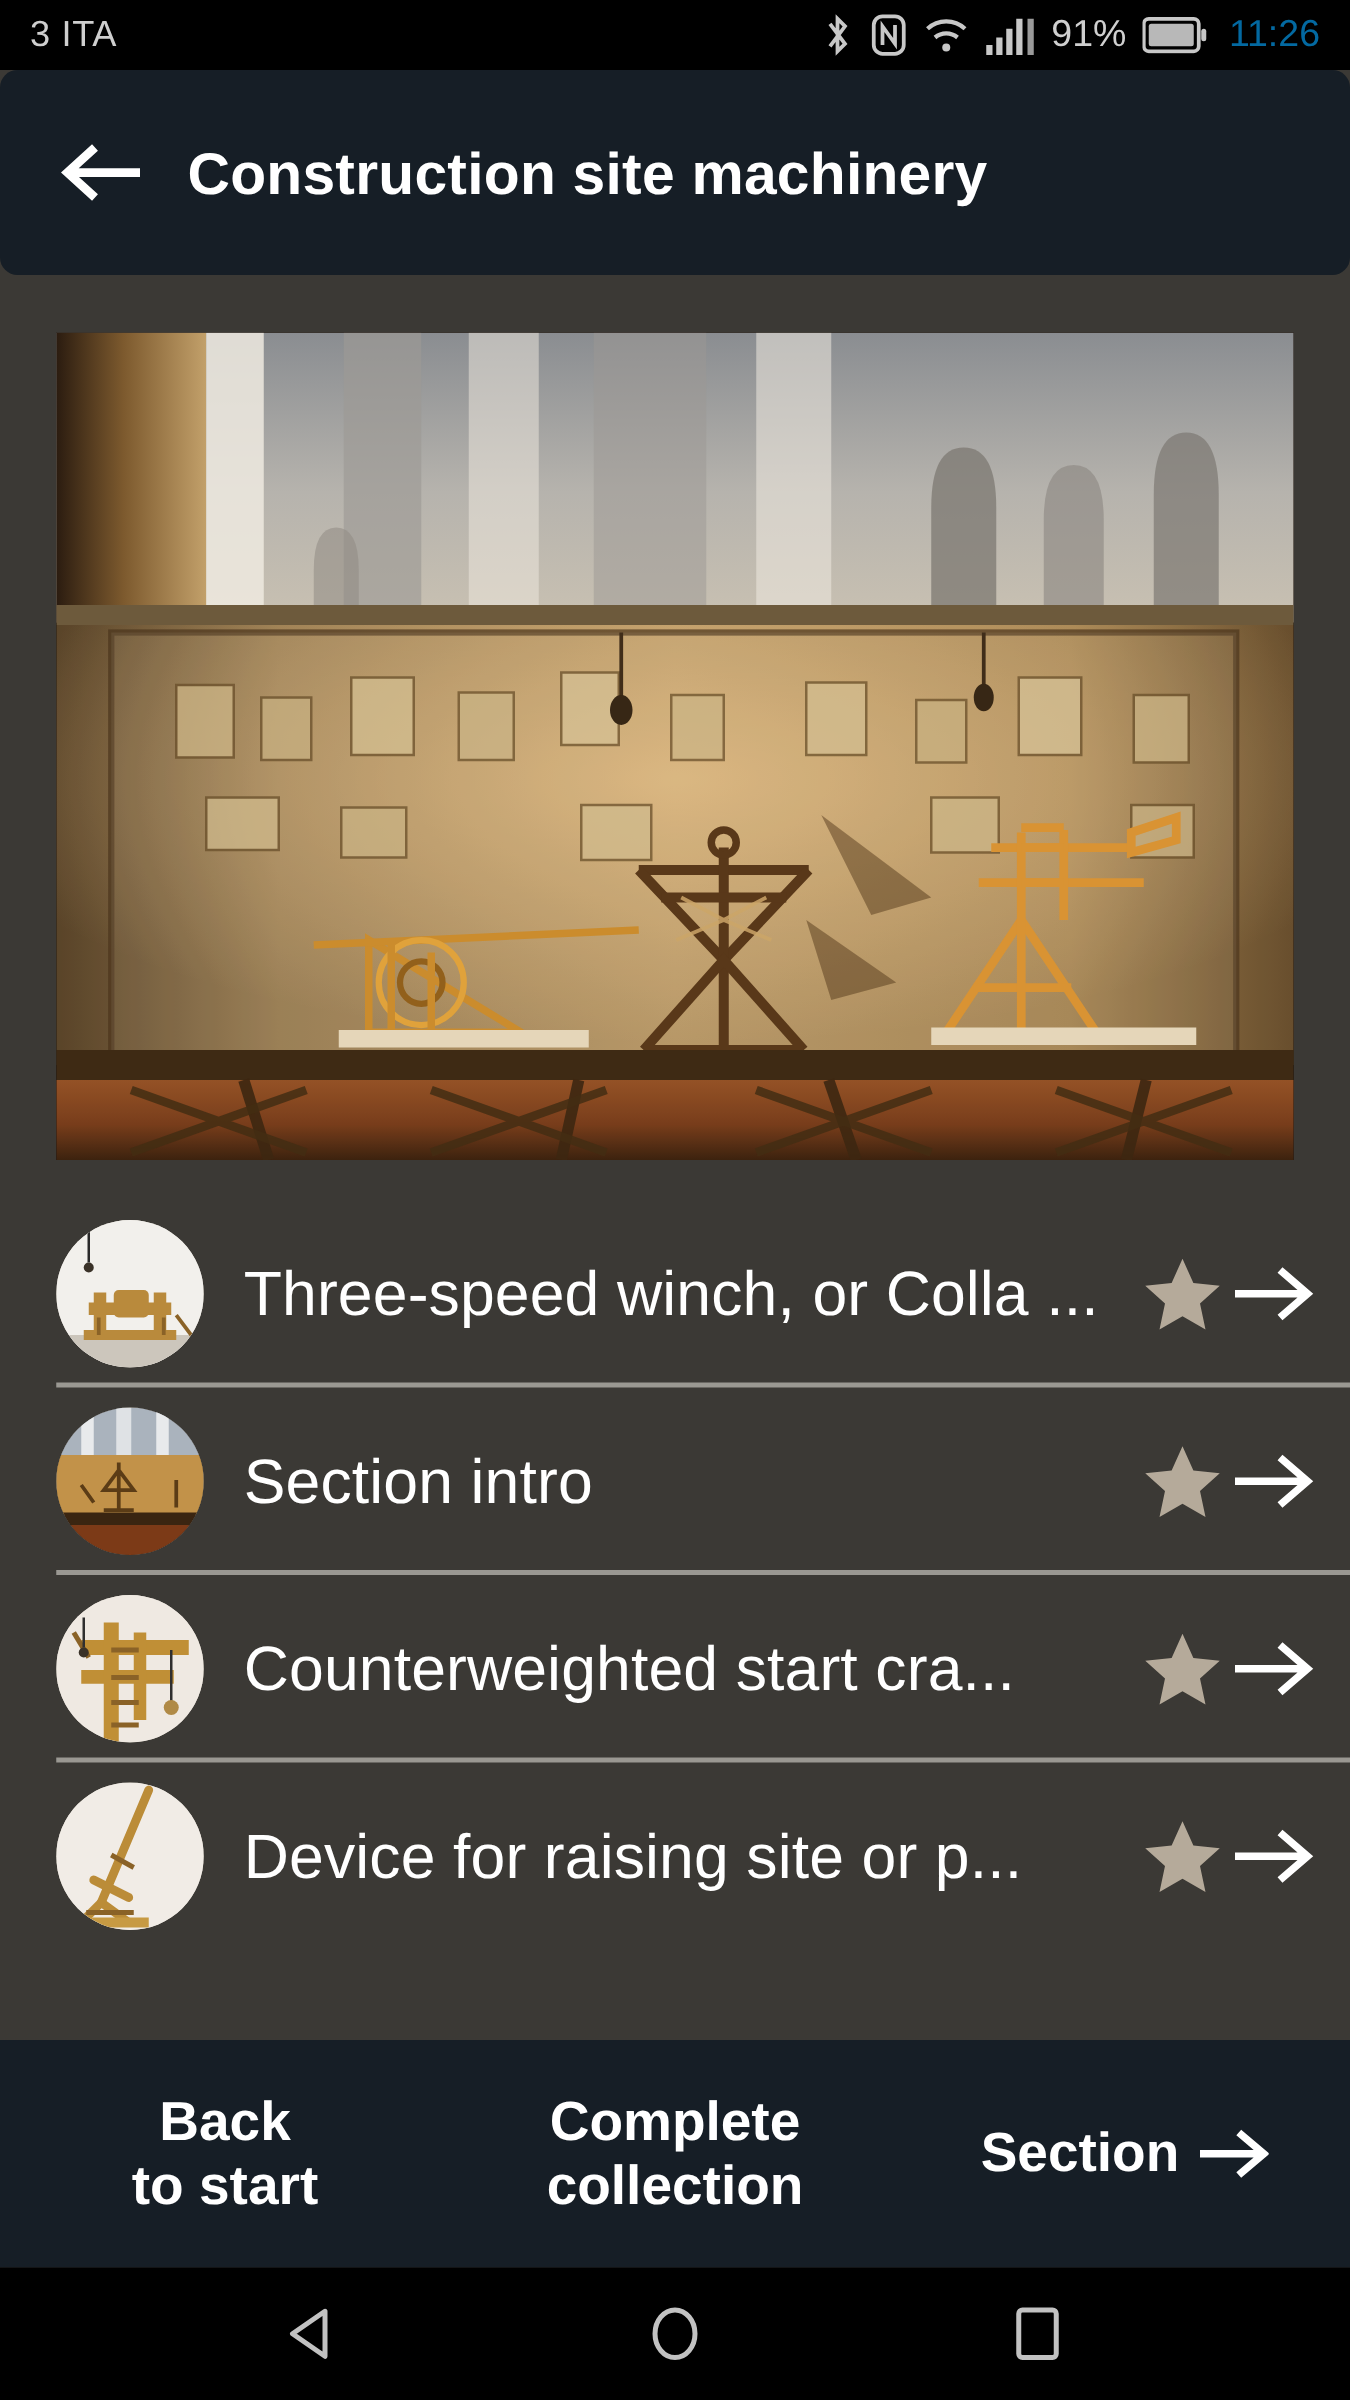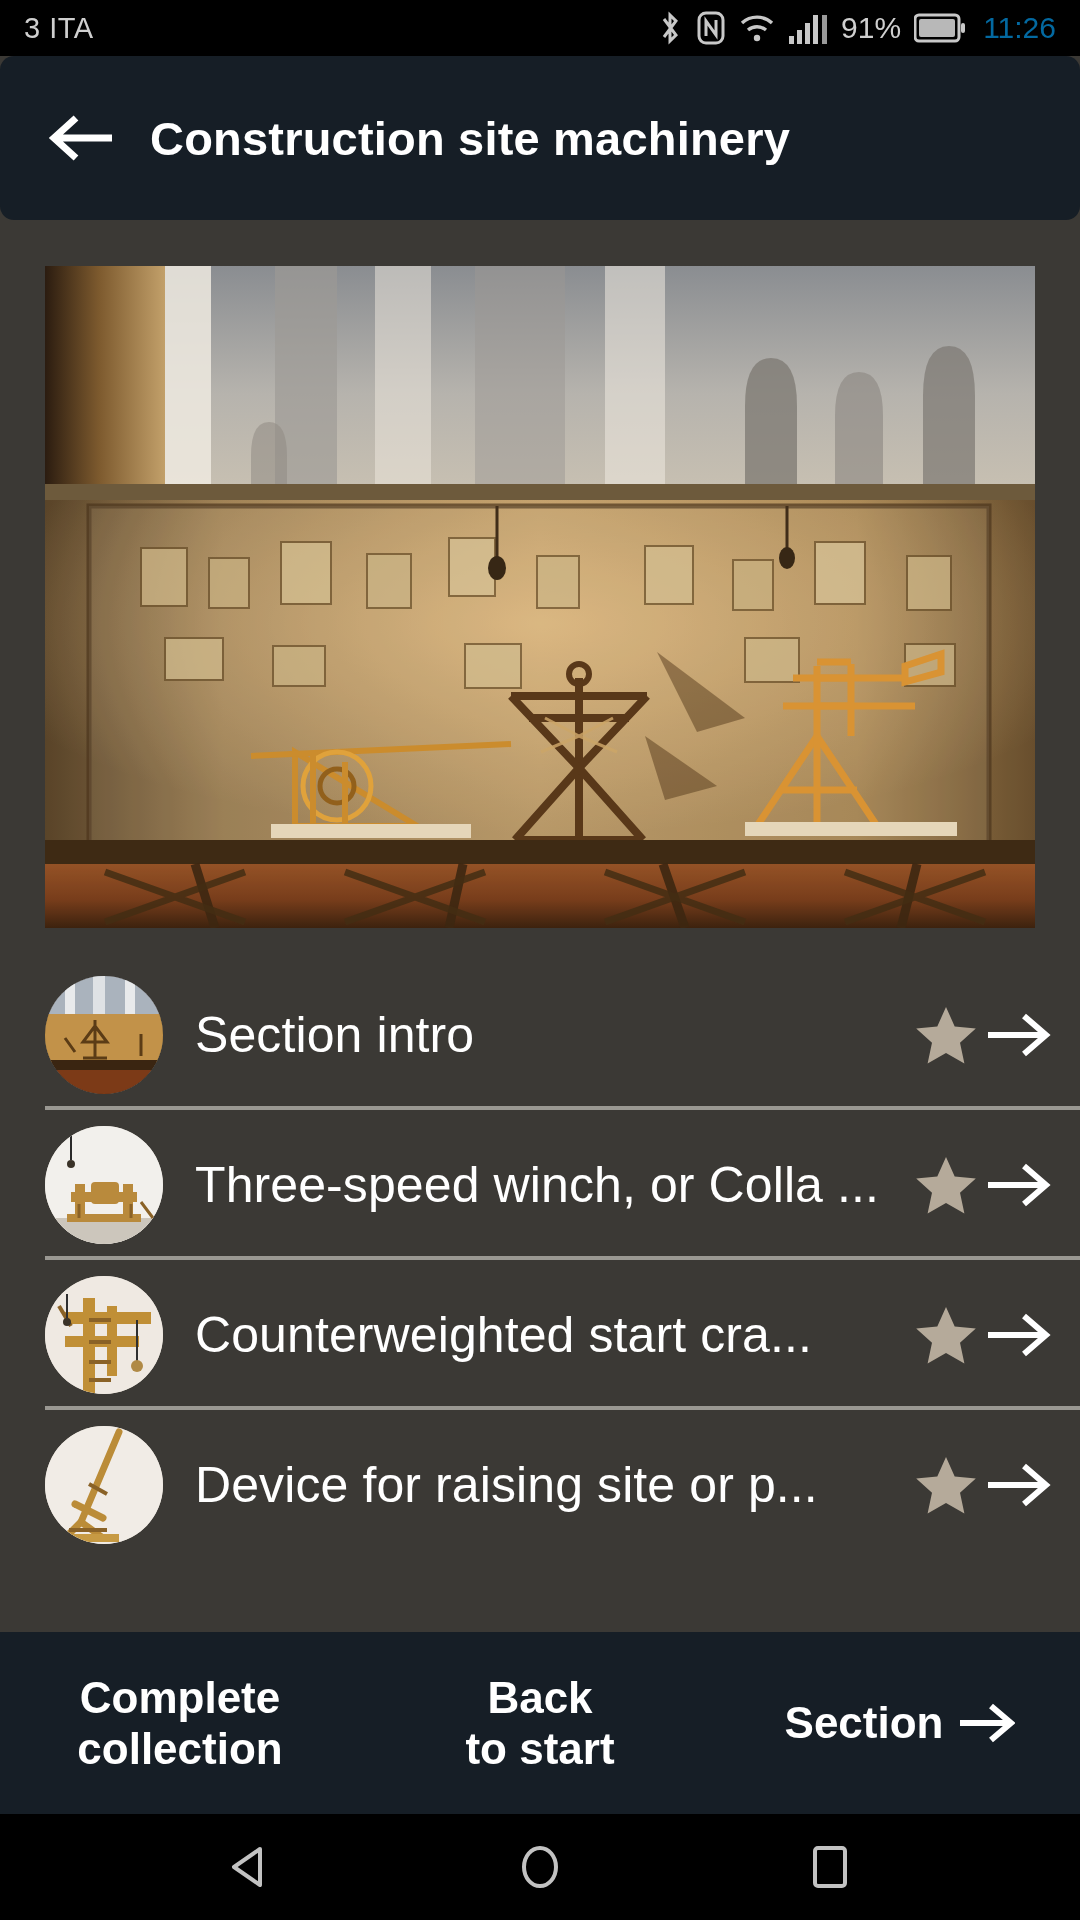--- a/index.html
+++ b/index.html
@@ -286,20 +286,53 @@
 
         <rect x="0" y="234" width="990" height="428" fill="#e09a3a" opacity="0.10"></rect>
       </svg>
     </div>
 
     <div class="list">
 
       <div class="row">
         <div class="thumb">
           <svg viewBox="0 0 118 118">
+            <rect width="118" height="118" fill="#f2f0ec"></rect>
+            <rect x="0" y="92" width="118" height="26" fill="#ccc6bc"></rect>
+            <g stroke="#2a2a2a" stroke-width="2">
+              <path d="M26 6 L26 34"></path>
+            </g>
+            <circle cx="26" cy="38" r="4" fill="#3a3228"></circle>
+            <g fill="#b98a3c">
+              <rect x="26" y="66" width="66" height="10"></rect>
+              <rect x="30" y="58" width="10" height="34"></rect>
+              <rect x="78" y="58" width="10" height="34"></rect>
+              <rect x="46" y="56" width="28" height="22" rx="4"></rect>
+              <rect x="22" y="88" width="74" height="8"></rect>
+            </g>
+            <g stroke="#8a6227" stroke-width="3" fill="none">
+              <path d="M34 92 L34 78 M86 92 L86 78 M96 76 L108 92"></path>
+            </g>
+          </svg>
+        </div>
+        <div class="row-label">Three-speed winch, or Colla ...</div>
+        <div class="row-icons">
+          <svg width="64" height="62" viewBox="0 0 64 62">
+            <path d="M32 3 L40.7 22.4 L61.8 24.6 L46 38.8 L50.4 59.6 L32 49 L13.6 59.6 L18 38.8 L2.2 24.6 L23.3 22.4 Z" fill="#b5aa9a"></path>
+          </svg>
+          <svg width="68" height="56" viewBox="0 0 68 56">
+            <path d="M4 28 L60 28 M40 9 L62 28 L40 47" fill="none" stroke="#ffffff" stroke-width="6"></path>
+          </svg>
+        </div>
+        <div class="divider"></div>
+      </div>
+
+      <div class="row">
+        <div class="thumb">
+          <svg viewBox="0 0 118 118">
             <rect width="118" height="118" fill="#1d140c"></rect>
             <rect x="0" y="0" width="118" height="38" fill="#aab3bd"></rect>
             <rect x="20" y="0" width="10" height="38" fill="#e8eaec"></rect>
             <rect x="48" y="0" width="12" height="38" fill="#dfe2e5"></rect>
             <rect x="80" y="0" width="10" height="38" fill="#e8eaec"></rect>
             <rect x="0" y="38" width="118" height="48" fill="#a97f3c"></rect>
             <rect x="0" y="38" width="118" height="48" fill="#f0b860" opacity="0.35"></rect>
             <g stroke="#5b3c16" stroke-width="3" fill="none">
               <path d="M50 44 L50 82 M38 82 L62 82 M50 50 L38 66 L62 66 Z"></path>
               <path d="M20 62 L30 76 M96 58 L96 80"></path>
@@ -316,53 +349,20 @@
           <svg width="68" height="56" viewBox="0 0 68 56">
             <path d="M4 28 L60 28 M40 9 L62 28 L40 47" fill="none" stroke="#ffffff" stroke-width="6"></path>
           </svg>
         </div>
         <div class="divider"></div>
       </div>
 
       <div class="row">
         <div class="thumb">
           <svg viewBox="0 0 118 118">
-            <rect width="118" height="118" fill="#f2f0ec"></rect>
-            <rect x="0" y="92" width="118" height="26" fill="#ccc6bc"></rect>
-            <g stroke="#2a2a2a" stroke-width="2">
-              <path d="M26 6 L26 34"></path>
-            </g>
-            <circle cx="26" cy="38" r="4" fill="#3a3228"></circle>
-            <g fill="#b98a3c">
-              <rect x="26" y="66" width="66" height="10"></rect>
-              <rect x="30" y="58" width="10" height="34"></rect>
-              <rect x="78" y="58" width="10" height="34"></rect>
-              <rect x="46" y="56" width="28" height="22" rx="4"></rect>
-              <rect x="22" y="88" width="74" height="8"></rect>
-            </g>
-            <g stroke="#8a6227" stroke-width="3" fill="none">
-              <path d="M34 92 L34 78 M86 92 L86 78 M96 76 L108 92"></path>
-            </g>
-          </svg>
-        </div>
-        <div class="row-label">Three-speed winch, or Colla ...</div>
-        <div class="row-icons">
-          <svg width="64" height="62" viewBox="0 0 64 62">
-            <path d="M32 3 L40.7 22.4 L61.8 24.6 L46 38.8 L50.4 59.6 L32 49 L13.6 59.6 L18 38.8 L2.2 24.6 L23.3 22.4 Z" fill="#b5aa9a"></path>
-          </svg>
-          <svg width="68" height="56" viewBox="0 0 68 56">
-            <path d="M4 28 L60 28 M40 9 L62 28 L40 47" fill="none" stroke="#ffffff" stroke-width="6"></path>
-          </svg>
-        </div>
-        <div class="divider"></div>
-      </div>
-
-      <div class="row">
-        <div class="thumb">
-          <svg viewBox="0 0 118 118">
             <rect width="118" height="118" fill="#efe9e2"></rect>
             <g fill="#c08f36">
               <rect x="20" y="36" width="86" height="12"></rect>
               <rect x="20" y="60" width="74" height="11"></rect>
               <rect x="38" y="22" width="12" height="96"></rect>
               <rect x="62" y="30" width="10" height="70"></rect>
             </g>
             <g stroke="#8a6227" stroke-width="4" fill="none">
               <path d="M44 44 L66 44 M44 66 L66 66 M44 86 L66 86 M44 104 L66 104"></path>
               <path d="M14 30 L26 50"></path>
@@ -412,28 +412,28 @@
           </svg>
         </div>
       </div>
 
     </div>
   </div>
 
   <div class="action-bar">
     <div class="act">
       <span>
+        <span>Back</span><br>
+        <span>to start</span>
+      </span>
+    </div>
+    <div class="act">
+      <span>
         <span>Complete</span><br>
         <span>collection</span>
-      </span>
-    </div>
-    <div class="act">
-      <span>
-        <span>Back</span><br>
-        <span>to start</span>
       </span>
     </div>
     <div class="act act-continue">
       <span>Section</span>
       <svg width="58" height="46" viewBox="0 0 58 46">
         <path d="M3 23 L52 23 M34 6 L54 23 L34 40" fill="none" stroke="#ffffff" stroke-width="6"></path>
       </svg>
     </div>
   </div>
 

